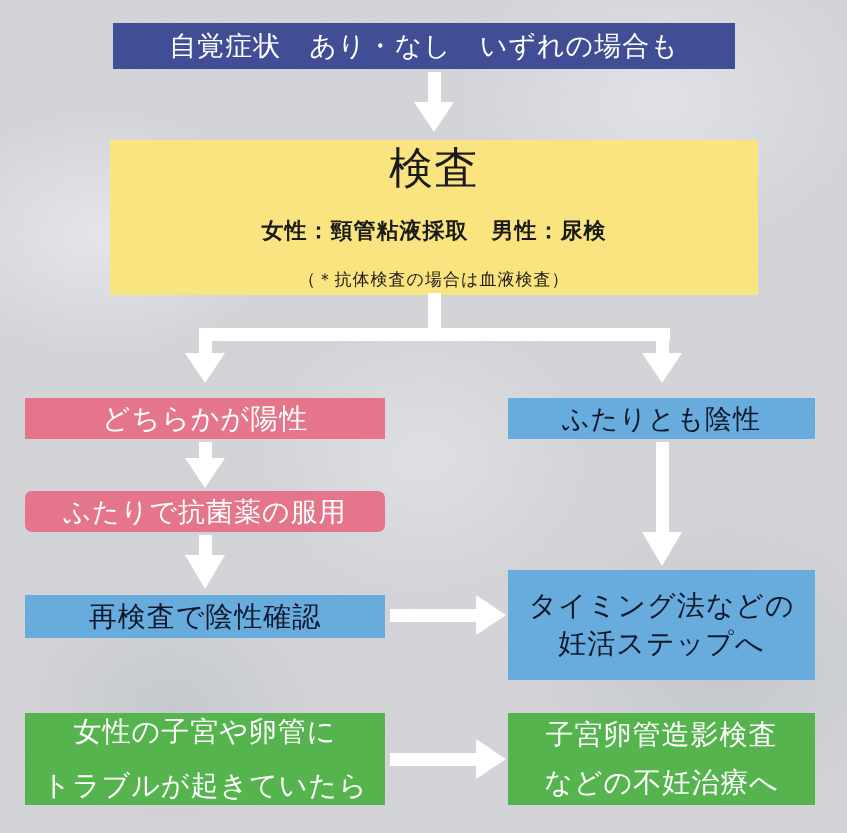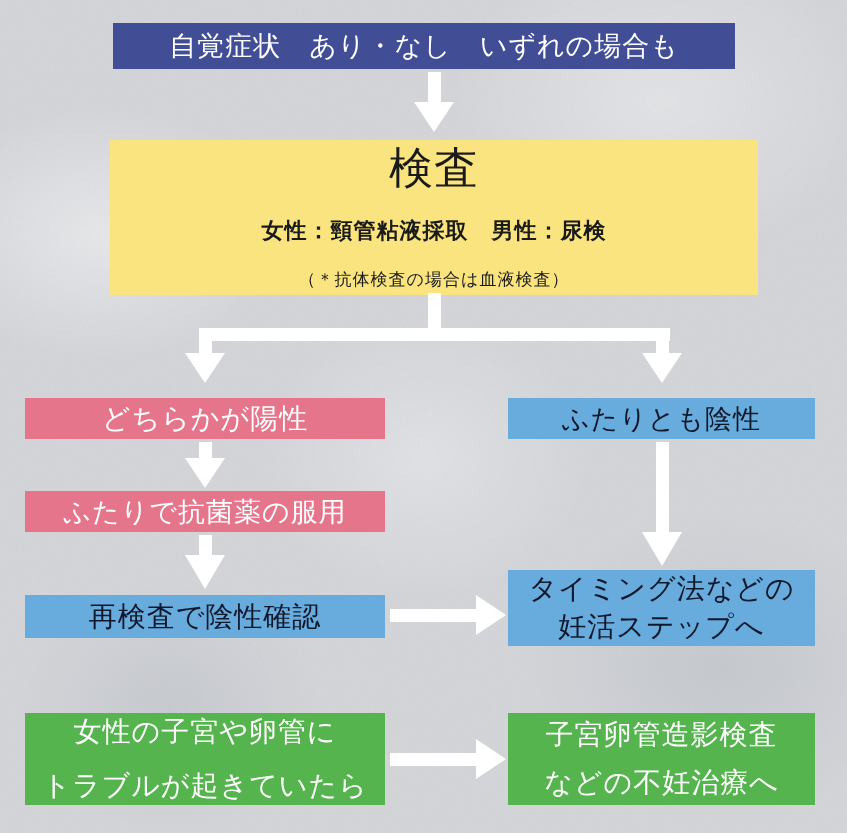--- a/index.html
+++ b/index.html
@@ -91,39 +91,39 @@
   <div class="shaft" style="left:656px; top:341px; width:13px; height:14px;"></div>
   <div class="head-down" style="left:642px; top:353px;"></div>
 
   <div class="box pink" style="left:25px; top:398px; width:360px; height:41px;">
     <span>どちらかが陽性</span>
   </div>
 
   <div class="shaft" style="left:199px; top:442px; width:13px; height:18px;"></div>
   <div class="head-down" style="left:185px; top:458px;"></div>
 
-  <div class="box pink" style="left:25px; top:491px; width:360px; height:41px; font-size:27px;">
+  <div class="box pink" style="left:25px; top:491px; width:360px; height:41px; font-size:27px;border-radius:7px;">
     <span>ふたりで抗菌薬の服用</span>
   </div>
 
   <div class="shaft" style="left:199px; top:535px; width:13px; height:22px;"></div>
   <div class="head-down" style="left:185px; top:555px; border-top-width:34px;"></div>
 
   <div class="box blue" style="left:25px; top:595px; width:360px; height:43px;">
     <span>再検査で陰性確認</span>
   </div>
 
   <div class="box blue" style="left:508px; top:398px; width:307px; height:41px; font-size:27px;">
     <span>ふたりとも陰性</span>
   </div>
 
   <div class="shaft" style="left:656px; top:442px; width:13px; height:92px;"></div>
   <div class="head-down" style="left:642px; top:532px; border-top-width:34px;"></div>
 
-  <div class="box blue two-line" style="left:508px; top:570px; width:307px; height:76px;">
+  <div class="box blue two-line" style="left:508px; top:570px; width:307px; height:110px;">
     <span>タイミング法などの</span>
     <span>妊活ステップへ</span>
   </div>
 
   <div class="shaft" style="left:390px; top:609px; width:88px; height:13px;"></div>
   <div class="head-right" style="left:476px; top:595px;"></div>
 
   <div class="box green two-line" style="left:25px; top:713px; width:360px; height:92px;gap:16px;">
     <span>女性の子宮や卵管に</span>
     <span>トラブルが起きていたら</span>

